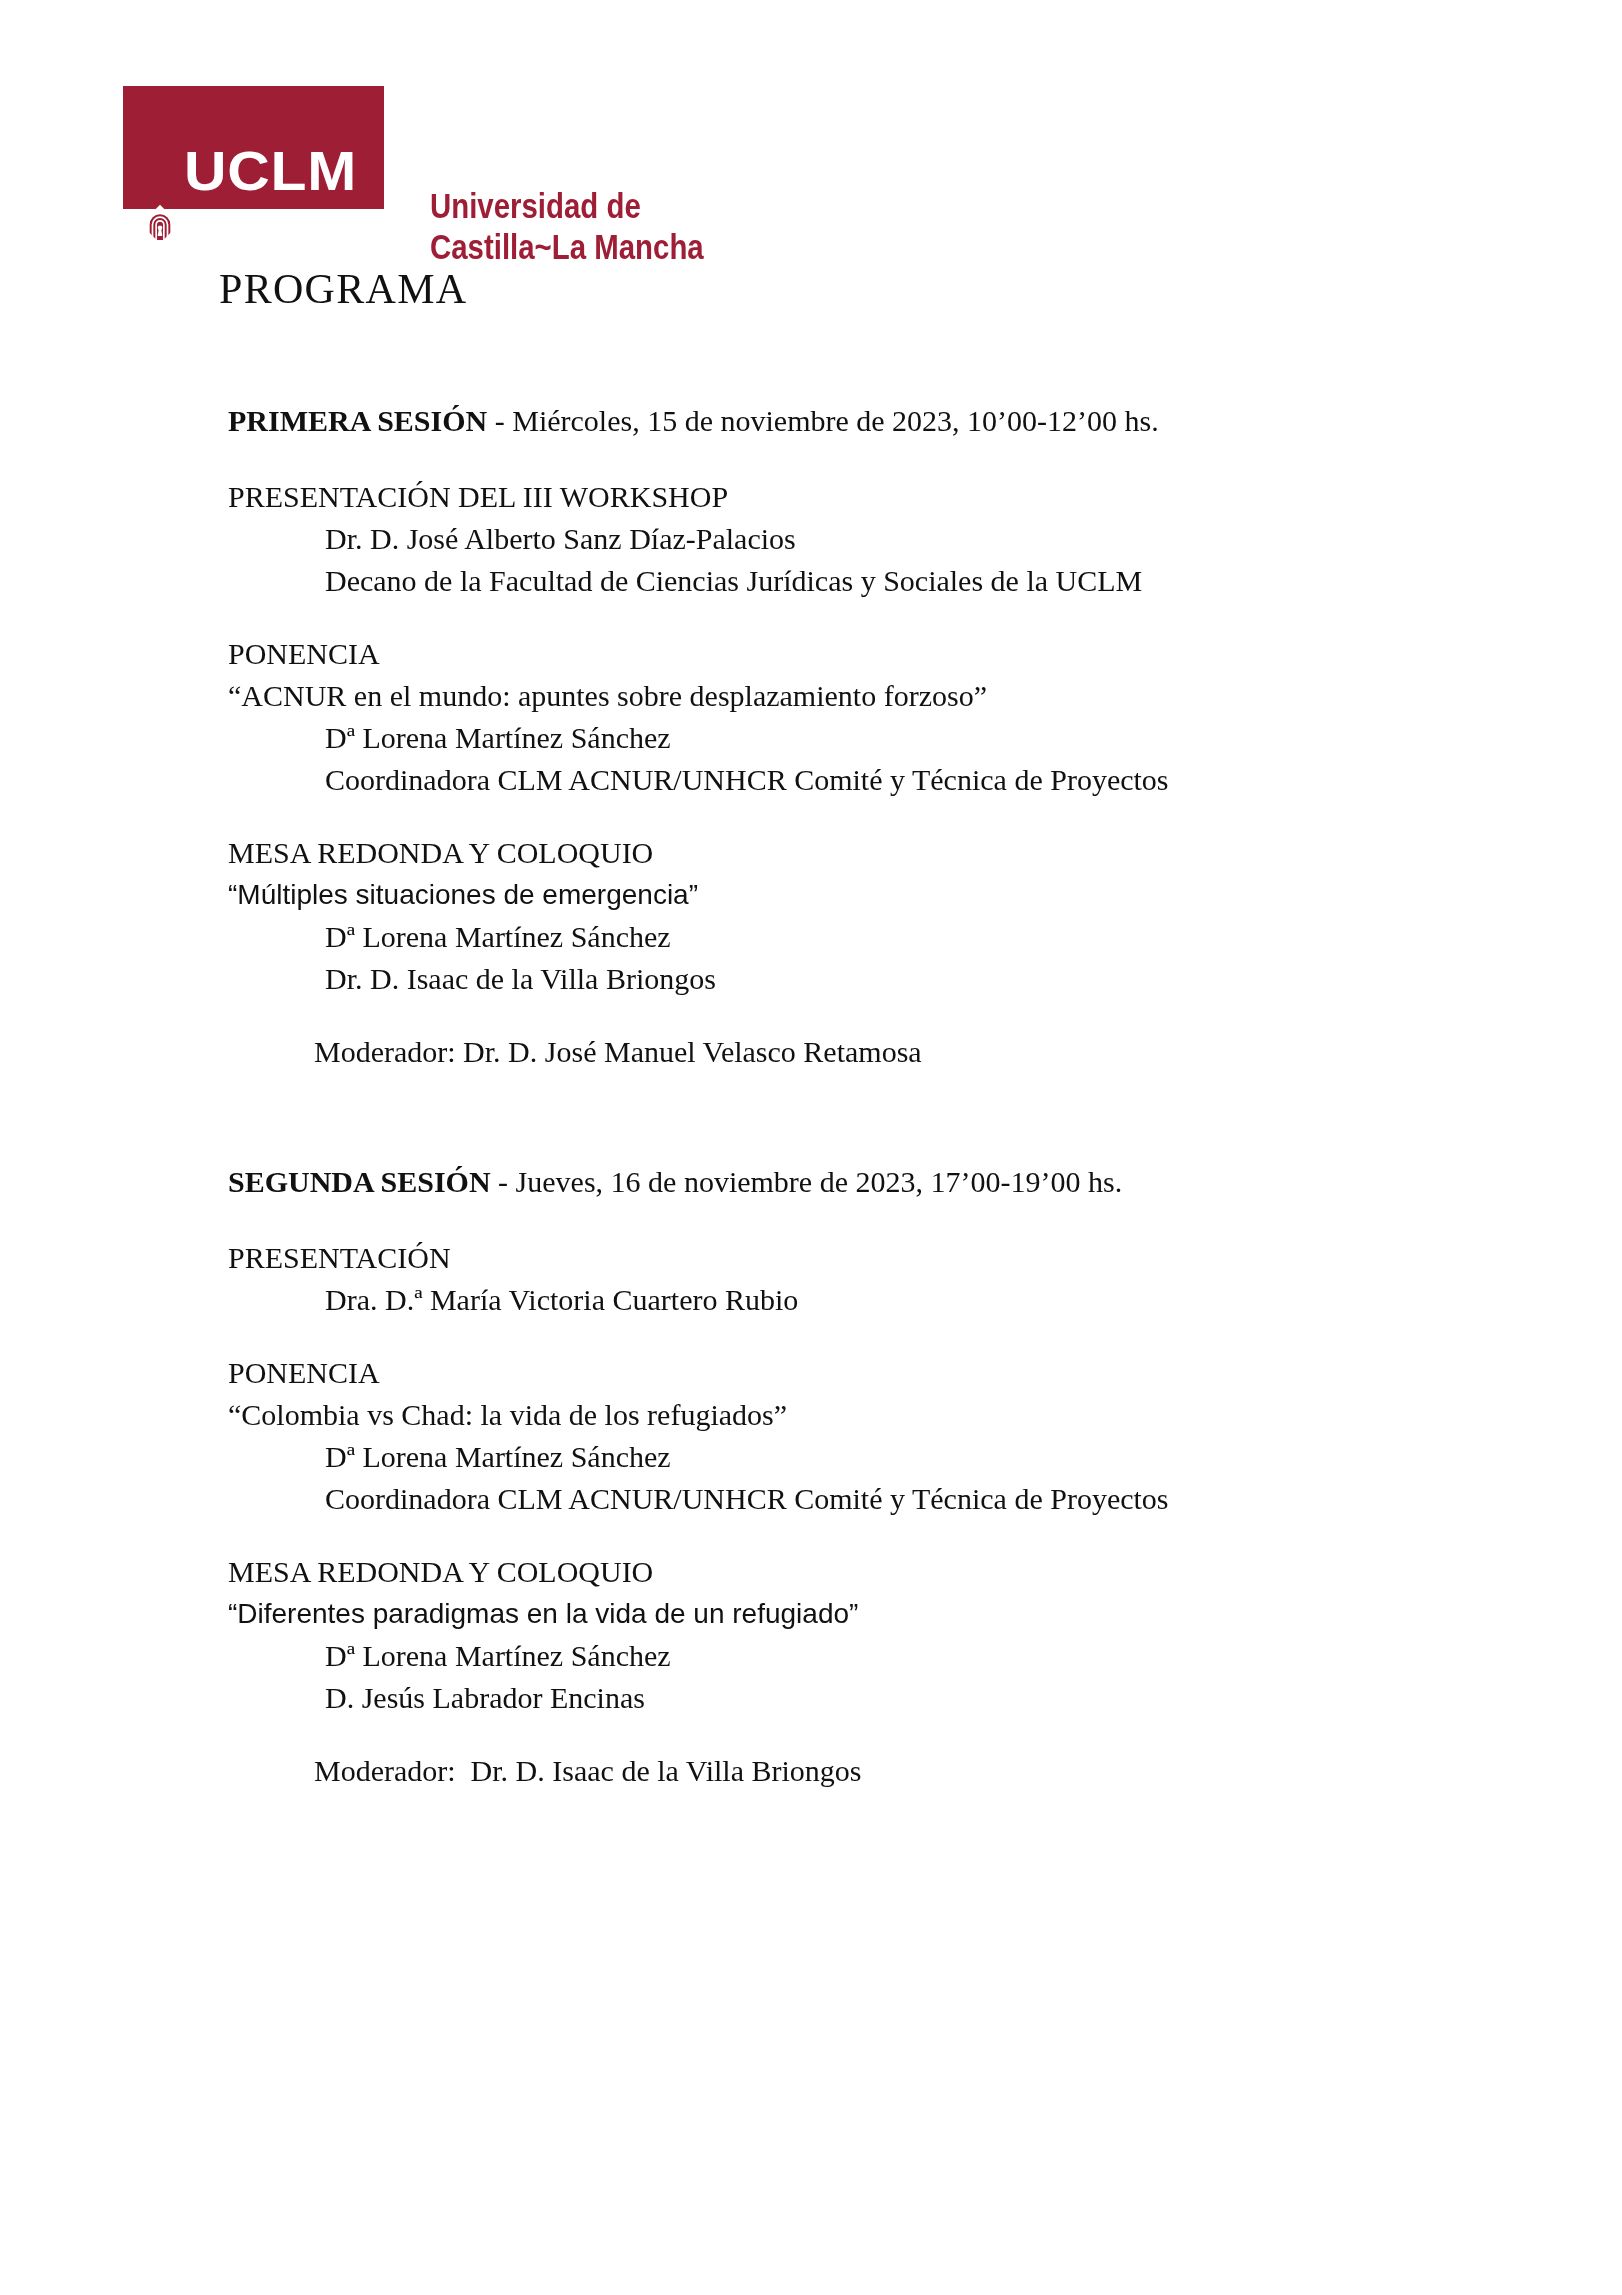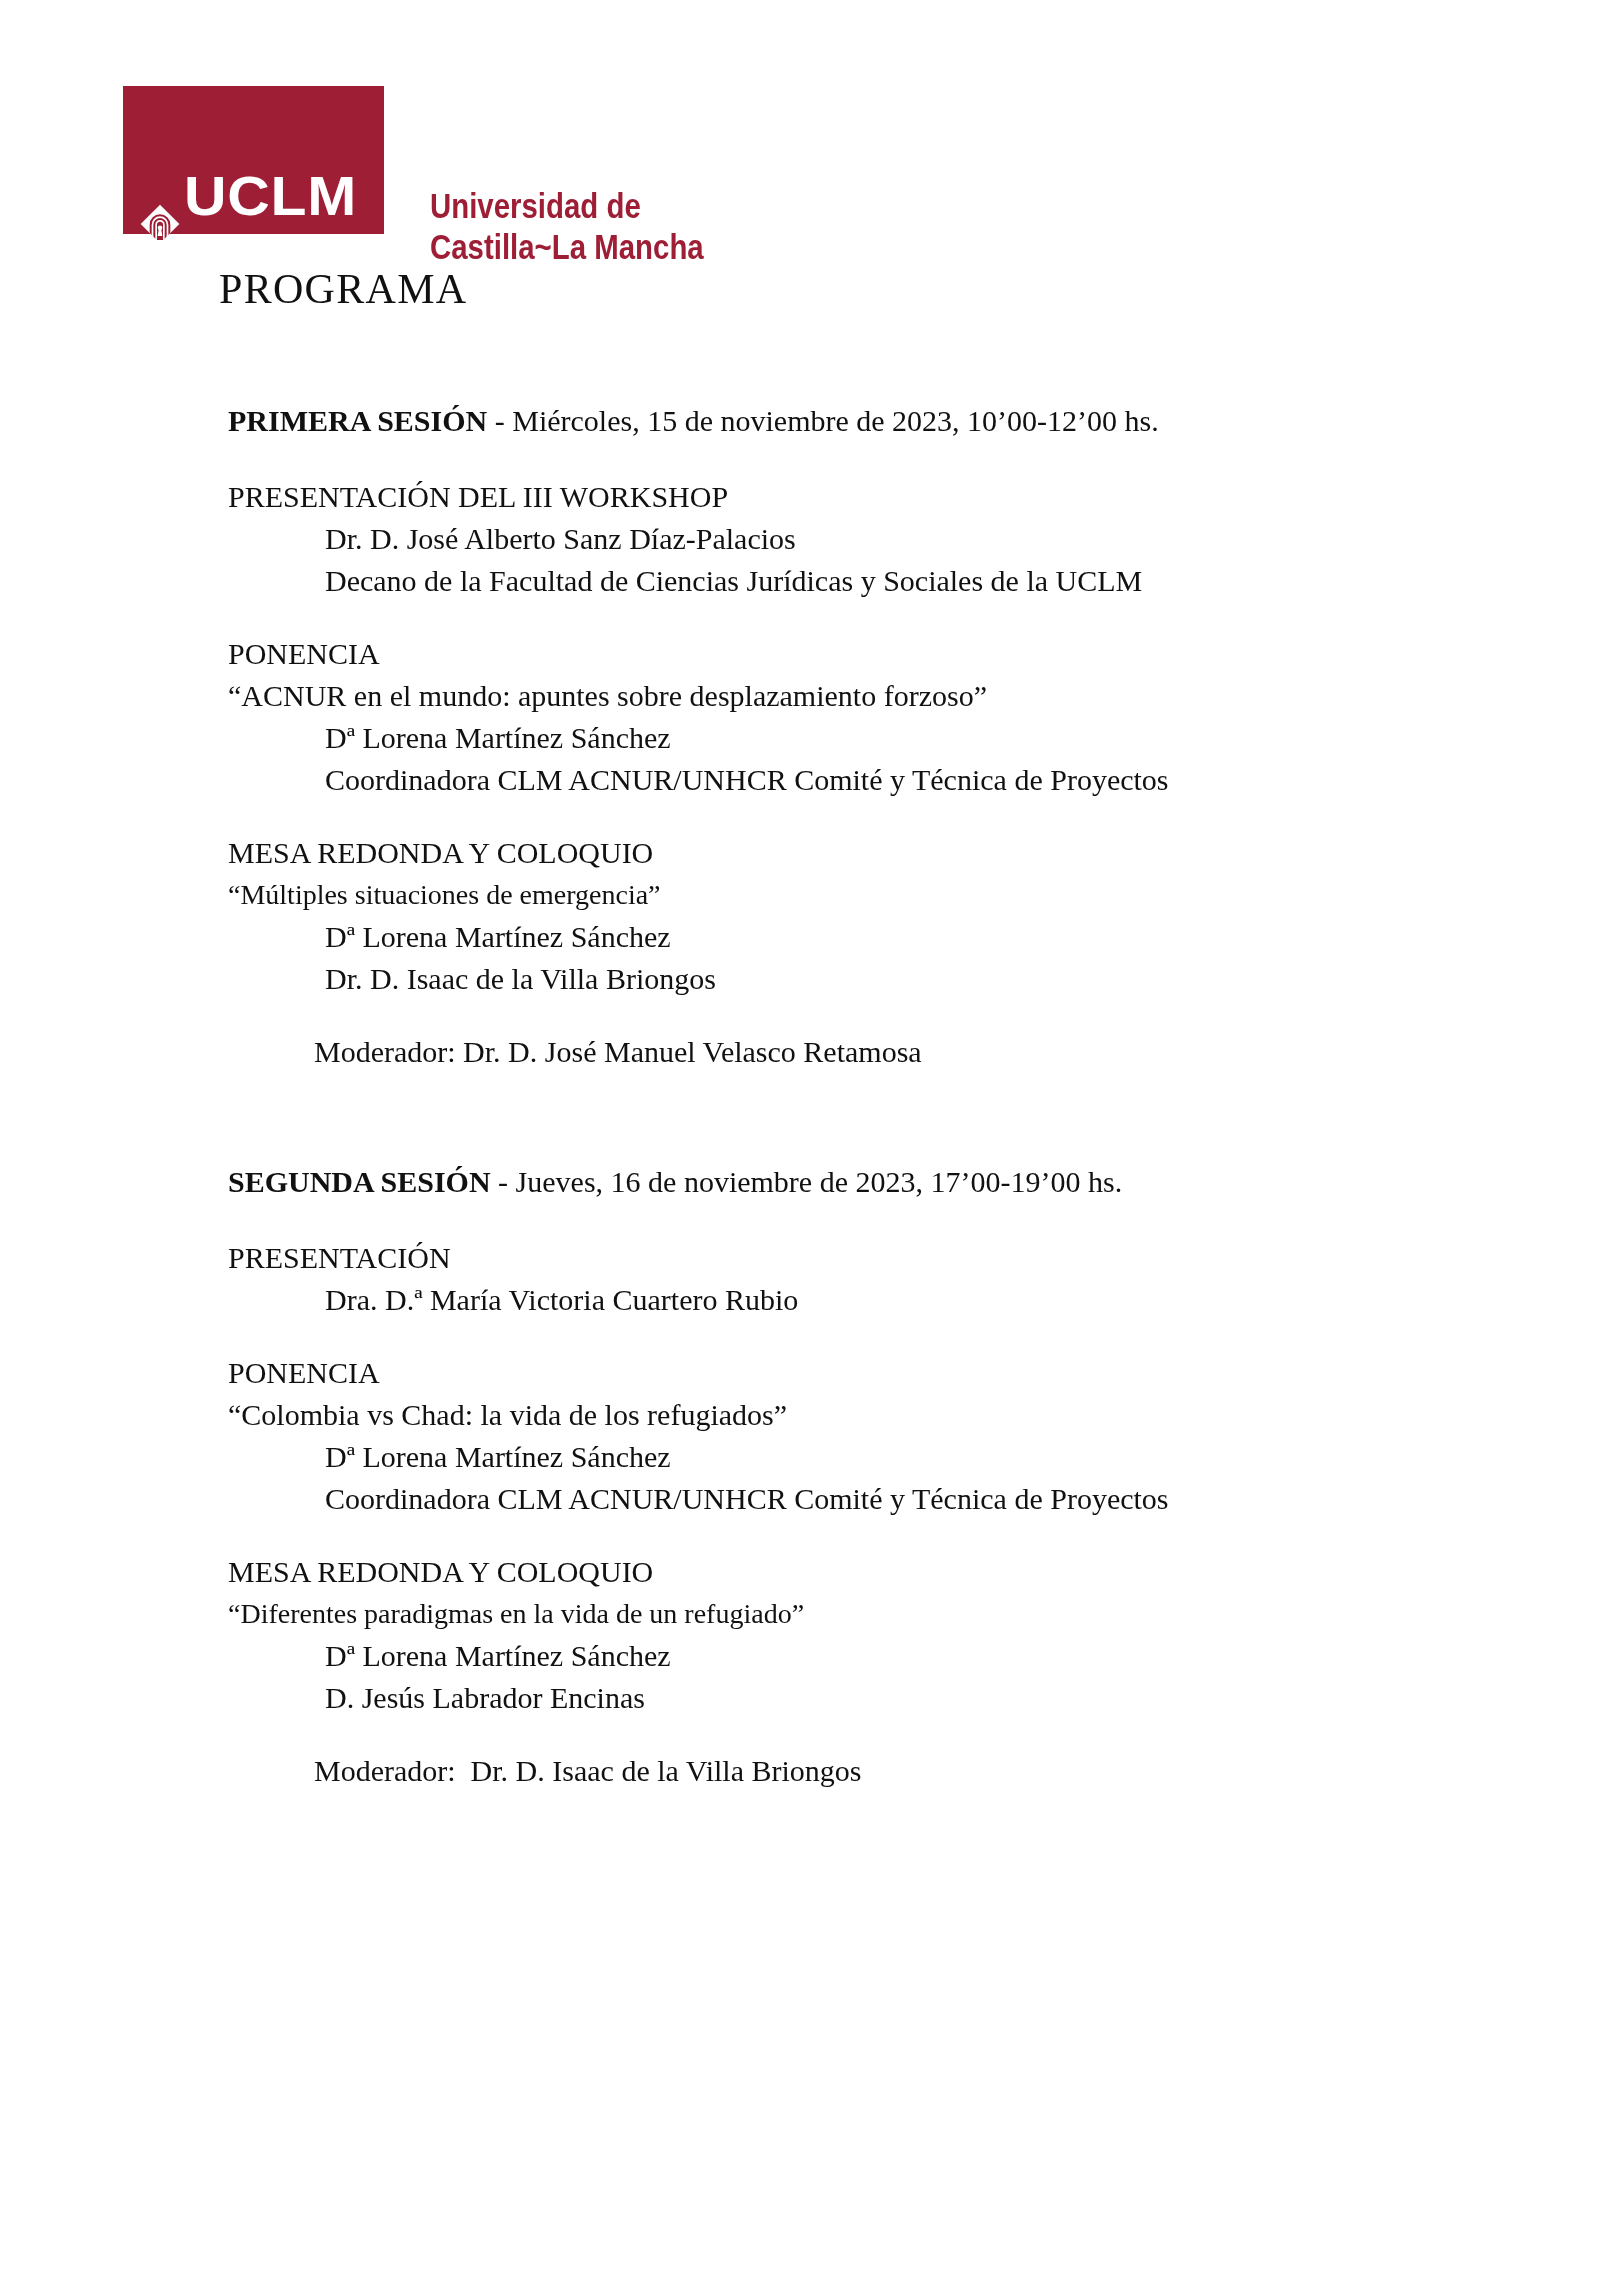--- a/index.html
+++ b/index.html
@@ -12,21 +12,21 @@
     background: #ffffff;
     font-family: "Liberation Serif", serif;
     color: var(--ink);
     overflow: hidden;
   }
 
   
   .logo-row { position: absolute; left: 123px; top: 86px; }
   .logo-square {
     position: absolute; left: 0; top: 0;
-    width: 261px; height: 148px;
+    width: 261px; height: 123px;
     background: var(--maroon);
   }
   .arch-icon { position: absolute; left: 17px; top: 118px; width: 40px; height: 40px; }
   .acronym {
     position: absolute; left: 61px; bottom: 10.5px;
     color: #ffffff;
     font-family: "Liberation Sans", sans-serif;
     font-weight: 700;
     font-size: 55px;
     line-height: 1;
@@ -60,21 +60,21 @@
   .content {
     position: absolute; left: 228px; top: 400px; right: 157px;
     font-size: 30px;
     line-height: 42px;
   }
   .content p { margin: 0; white-space: pre-wrap; line-height: 42px; }
   .session-heading { margin: 0 0 34px 0 !important; }
   .session-heading .bold { font-weight: 700; }
   .block { margin: 0 0 31px 0; }
   .indent { padding-left: 97px; }
-  .quote-special { font-family: Liberation Serif, serif; font-size: 28px; }
+  .quote-special { font-family: Liberation Sans, sans-serif; font-size: 28px; }
   .moderator { padding-left: 86px; margin-top: 5.2px !important; }
   .session-2 { margin-top: 88px; }
 </style>
 </head>
 <body>
 
 <div class="page">
 
   <div class="logo-row">
     <div class="logo-square">

